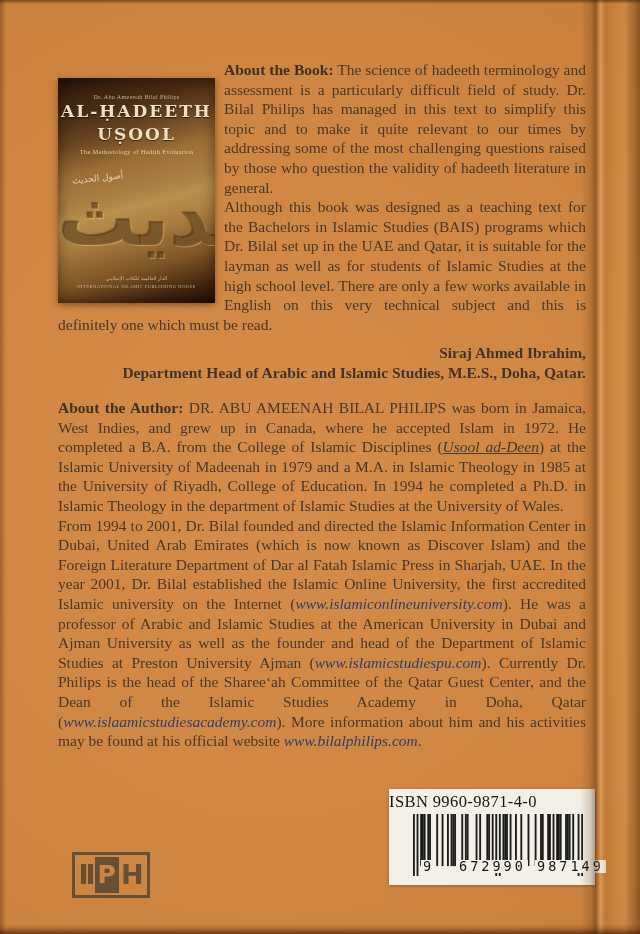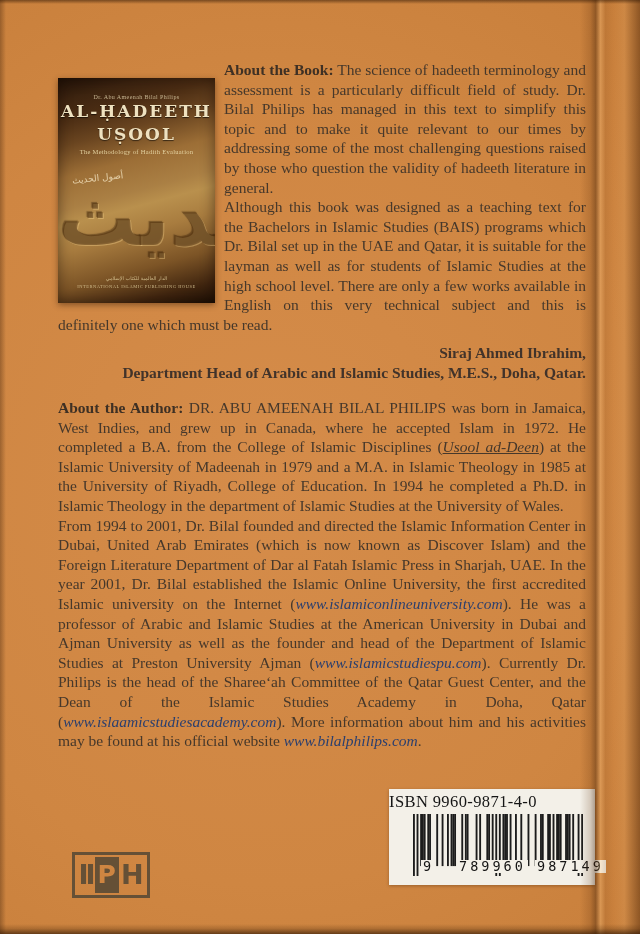--- a/index.html
+++ b/index.html
@@ -168,21 +168,21 @@
           <rect x="81" y="0" width="1.04" height="42"></rect>
           <rect x="82" y="0" width="1.04" height="42"></rect>
           <rect x="85" y="0" width="1.04" height="42"></rect>
           <rect x="86" y="0" width="1.04" height="42"></rect>
           <rect x="87" y="0" width="1.04" height="42"></rect>
           <rect x="89" y="0" width="1.04" height="42"></rect>
           <rect x="92" y="0" width="1.04" height="50"></rect>
           <rect x="94" y="0" width="1.04" height="50"></rect>
         </svg>
       <span class="bc-digit bc-first">9</span>
-      <span class="bc-digit bc-g1">789960</span>
+      <span class="bc-digit bc-g1">672990</span>
       <span class="bc-digit bc-g2">987149</span>
     </div>
   </div>
 
   <div class="crease-right"></div>
   <div class="edge-right"></div>
   <div class="edge-top"></div>
   <div class="edge-bottom"></div>
   <div class="edge-left"></div>
 </div>

